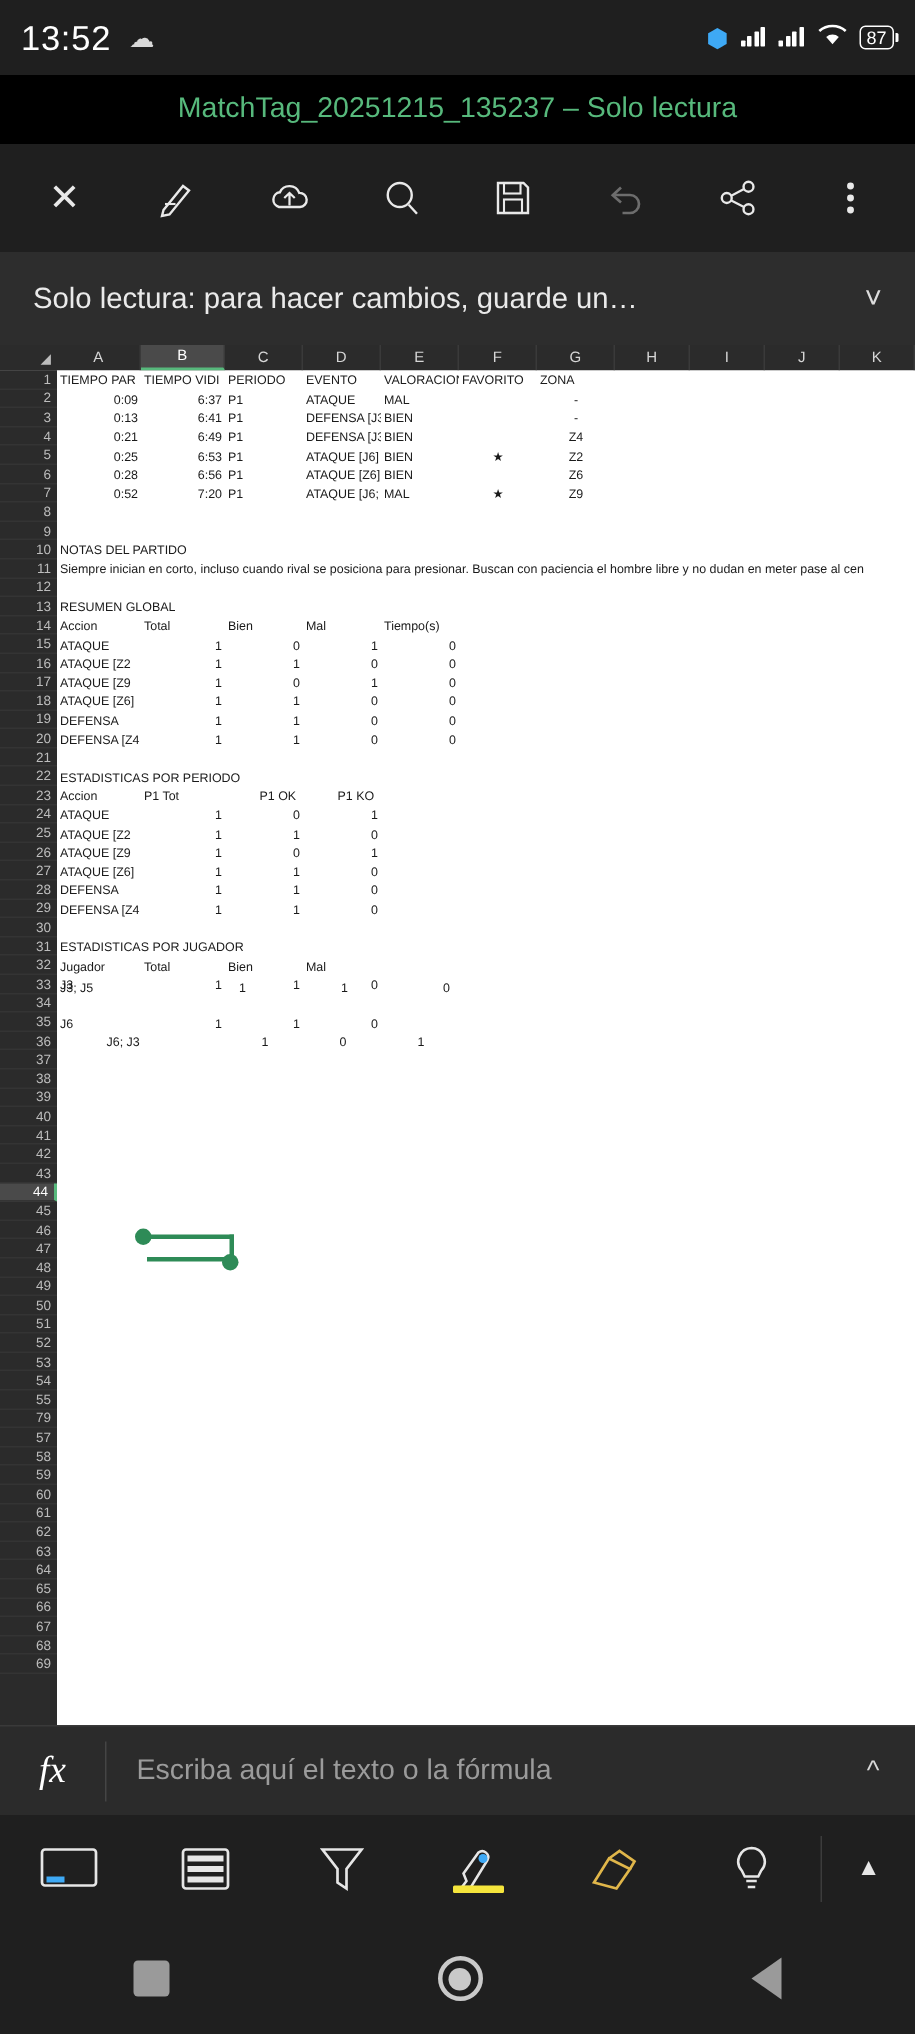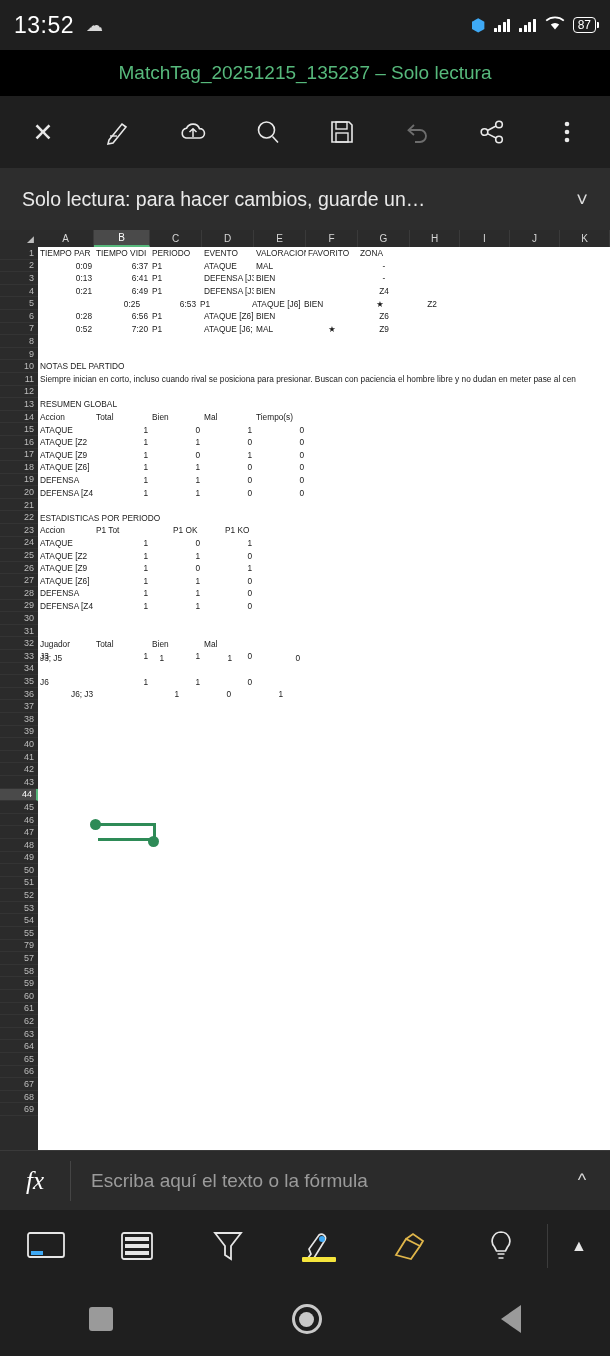--- a/index.html
+++ b/index.html
@@ -338,21 +338,21 @@
           </div>
           <div class="crow" style="top: 37.8px;">
             <div class="cell r" style="width: 56px;">0:21</div>
             <div class="cell r" style="width: 56px;">6:49</div>
             <div class="cell" style="width: 52px;">P1</div>
             <div class="cell" style="width: 52px;">DEFENSA [J3</div>
             <div class="cell" style="width: 52px;">BIEN</div>
             <div class="cell c" style="width: 52px;"></div>
             <div class="cell c" style="width: 52px;">Z4</div>
           </div>
-          <div class="crow" style="top: 50.4px; padding-left: 48px;">
+          <div class="crow" style="top: 50.4px;">
             <div class="cell r" style="width: 56px;">0:25</div>
             <div class="cell r" style="width: 56px;">6:53</div>
             <div class="cell" style="width: 52px;">P1</div>
             <div class="cell" style="width: 52px;">ATAQUE [J6]</div>
             <div class="cell" style="width: 52px;">BIEN</div>
             <div class="cell c" style="width: 52px;">★</div>
             <div class="cell c" style="width: 52px;">Z2</div>
           </div>
           <div class="crow" style="top: 63px;">
             <div class="cell r" style="width: 56px;">0:28</div>
@@ -468,20 +468,23 @@
             <div class="cell r" style="width: 56px;">1</div>
             <div class="cell r" style="width: 52px;">1</div>
             <div class="cell r" style="width: 52px;">0</div>
           </div>
           <div class="crow" style="top: 352.8px;">
             <div class="cell" style="width: 56px;">DEFENSA  [Z4</div>
             <div class="cell r" style="width: 56px;">1</div>
             <div class="cell r" style="width: 52px;">1</div>
             <div class="cell r" style="width: 52px;">0</div>
           </div>
+          <div class="crow" style="top: 378px;">
+            <div class="cell wide" style="width: 560px;">ESTADISTICAS POR JUGADOR</div>
+          </div>
           <div class="crow" style="top: 390.6px;">
             <div class="cell" style="width: 56px;">Jugador</div>
             <div class="cell" style="width: 56px;">Total</div>
             <div class="cell" style="width: 52px;">Bien</div>
             <div class="cell" style="width: 52px;">Mal</div>
           </div>
           <div class="crow" style="top: 403.2px;">
             <div class="cell" style="width: 56px;">J3</div>
             <div class="cell r" style="width: 56px;">1</div>
             <div class="cell r" style="width: 52px;">1</div>

